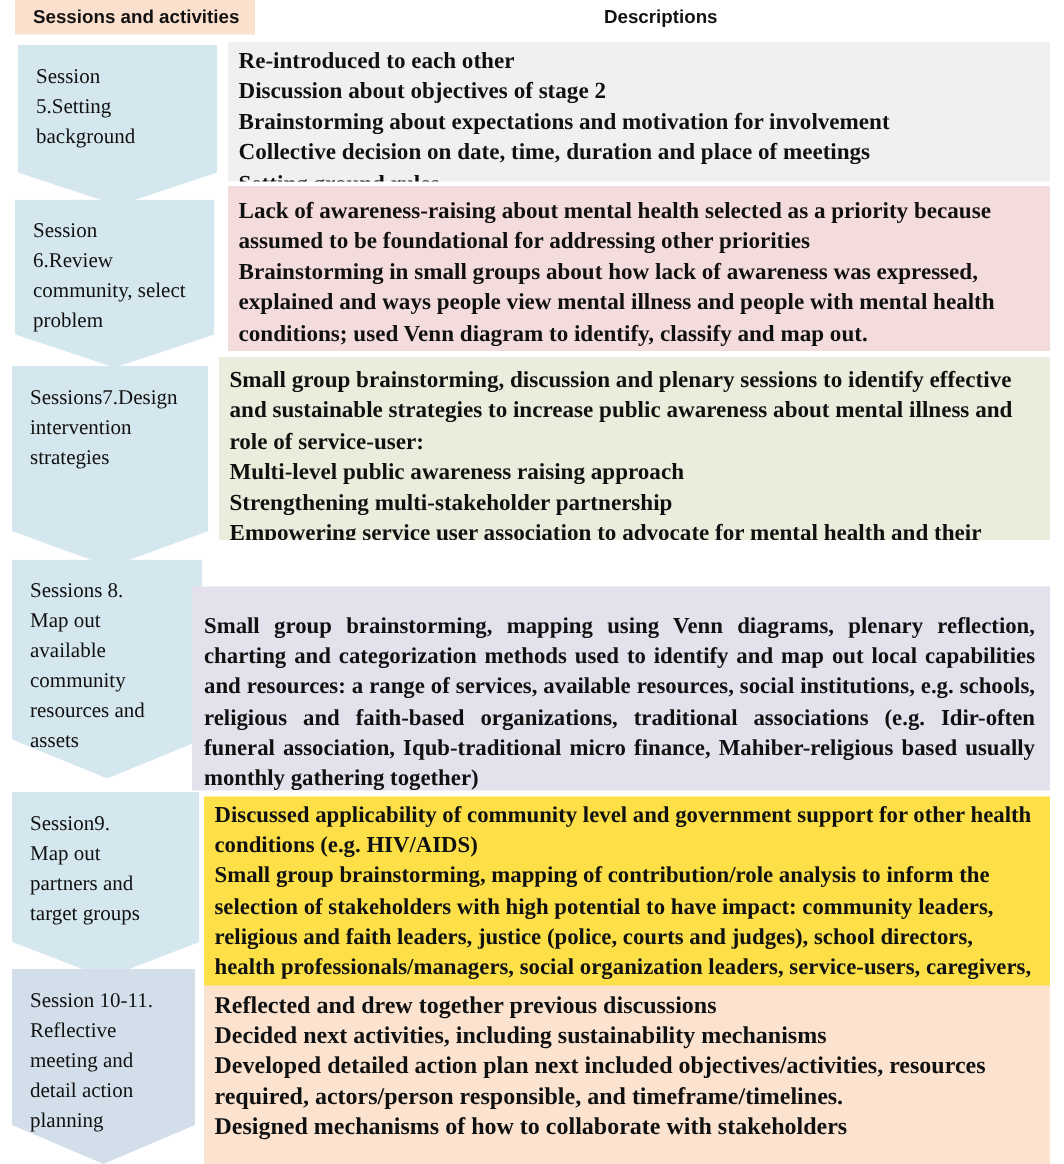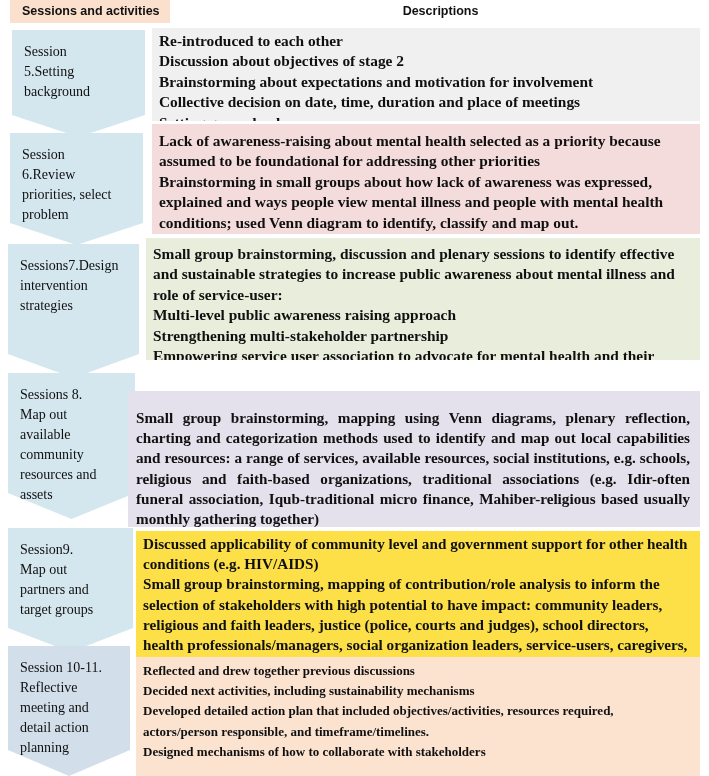--- a/index.html
+++ b/index.html
@@ -63,21 +63,21 @@
       <div class="panel" style="left: 152px; top: 28px; width: 548px; height: 93px; background: rgb(240, 240, 240); font-size: 15.4px; line-height: 20.4px; padding-top: 3px; padding-left: 7px;">
         <p>Re-introduced to each other</p>
         <p>Discussion about objectives of stage 2</p>
         <p>Brainstorming about expectations and motivation for involvement</p>
         <p>Collective decision on date, time, duration and place of meetings</p>
         <p>Setting ground rules</p>
       </div>
       <div class="arrow" style="left: 10px; top: 133px; width: 133px; height: 112px; background: rgb(212, 230, 238); clip-path: polygon(0% 0%, 100% 0%, 100% 80.36%, 50% 100%, 0% 80.36%);">
         <span>Session</span>
         <span>6.Review</span>
-        <span>priorities, select</span>
+        <span>community, select</span>
         <span>problem</span>
       </div>
       <div class="panel" style="left: 152px; top: 124px; width: 548px; height: 110px; background: rgb(245, 220, 220); font-size: 15.4px; line-height: 20.4px; padding-top: 7px; padding-left: 7px;">
         <p>Lack of awareness-raising about mental health selected as a priority because assumed to be foundational for addressing other priorities</p>
         <p>Brainstorming in small groups about how lack of awareness was expressed, explained and ways people view mental illness and people with mental health conditions; used Venn diagram to identify, classify and map out.</p>
       </div>
       <div class="arrow" style="left: 8px; top: 244px; width: 131px; height: 134px; background: rgb(212, 230, 238); clip-path: polygon(0% 0%, 100% 0%, 100% 82.09%, 50% 100%, 0% 82.09%);">
         <span>Sessions7.Design</span>
         <span>intervention</span>
         <span>strategies</span>
@@ -109,21 +109,21 @@
         <p>Discussed applicability of community level and government support for other health conditions (e.g. HIV/AIDS)</p>
         <p>Small group brainstorming, mapping of contribution/role analysis to inform the selection of stakeholders with high potential to have impact: community leaders, religious and faith leaders, justice (police, courts and judges), school directors, health professionals/managers, social organization leaders, service-users, caregivers, activists and volunteers, NGOs.</p>
       </div>
       <div class="arrow last" style="left: 8px; top: 646px; width: 122px; height: 130px; background: rgb(210, 223, 235); clip-path: polygon(0% 0%, 100% 0%, 100% 80%, 50% 100%, 0% 80%);">
         <span>Session 10-11.</span>
         <span>Reflective</span>
         <span>meeting and</span>
         <span>detail action</span>
         <span>planning</span>
       </div>
-      <div class="panel" style="left: 136px; top: 657px; width: 564px; height: 119px; background: rgb(251, 227, 208); font-size: 13px; line-height: 20.2px; padding-top: 4px; padding-left: 7px;">
+      <div class="panel" style="left: 136px; top: 657px; width: 564px; height: 119px; background: rgb(251, 227, 208); font-size: 16px; line-height: 20.2px; padding-top: 4px; padding-left: 7px;">
         <p>Reflected and drew together previous discussions</p>
         <p>Decided next activities, including sustainability mechanisms</p>
-        <p>Developed detailed action plan that included objectives/activities, resources required, actors/person responsible, and timeframe/timelines.</p>
+        <p>Developed detailed action plan next included objectives/activities, resources required, actors/person responsible, and timeframe/timelines.</p>
         <p>Designed mechanisms of how to collaborate with stakeholders</p>
       </div>
     </div>
 
 </div>
 
 </body></html>

